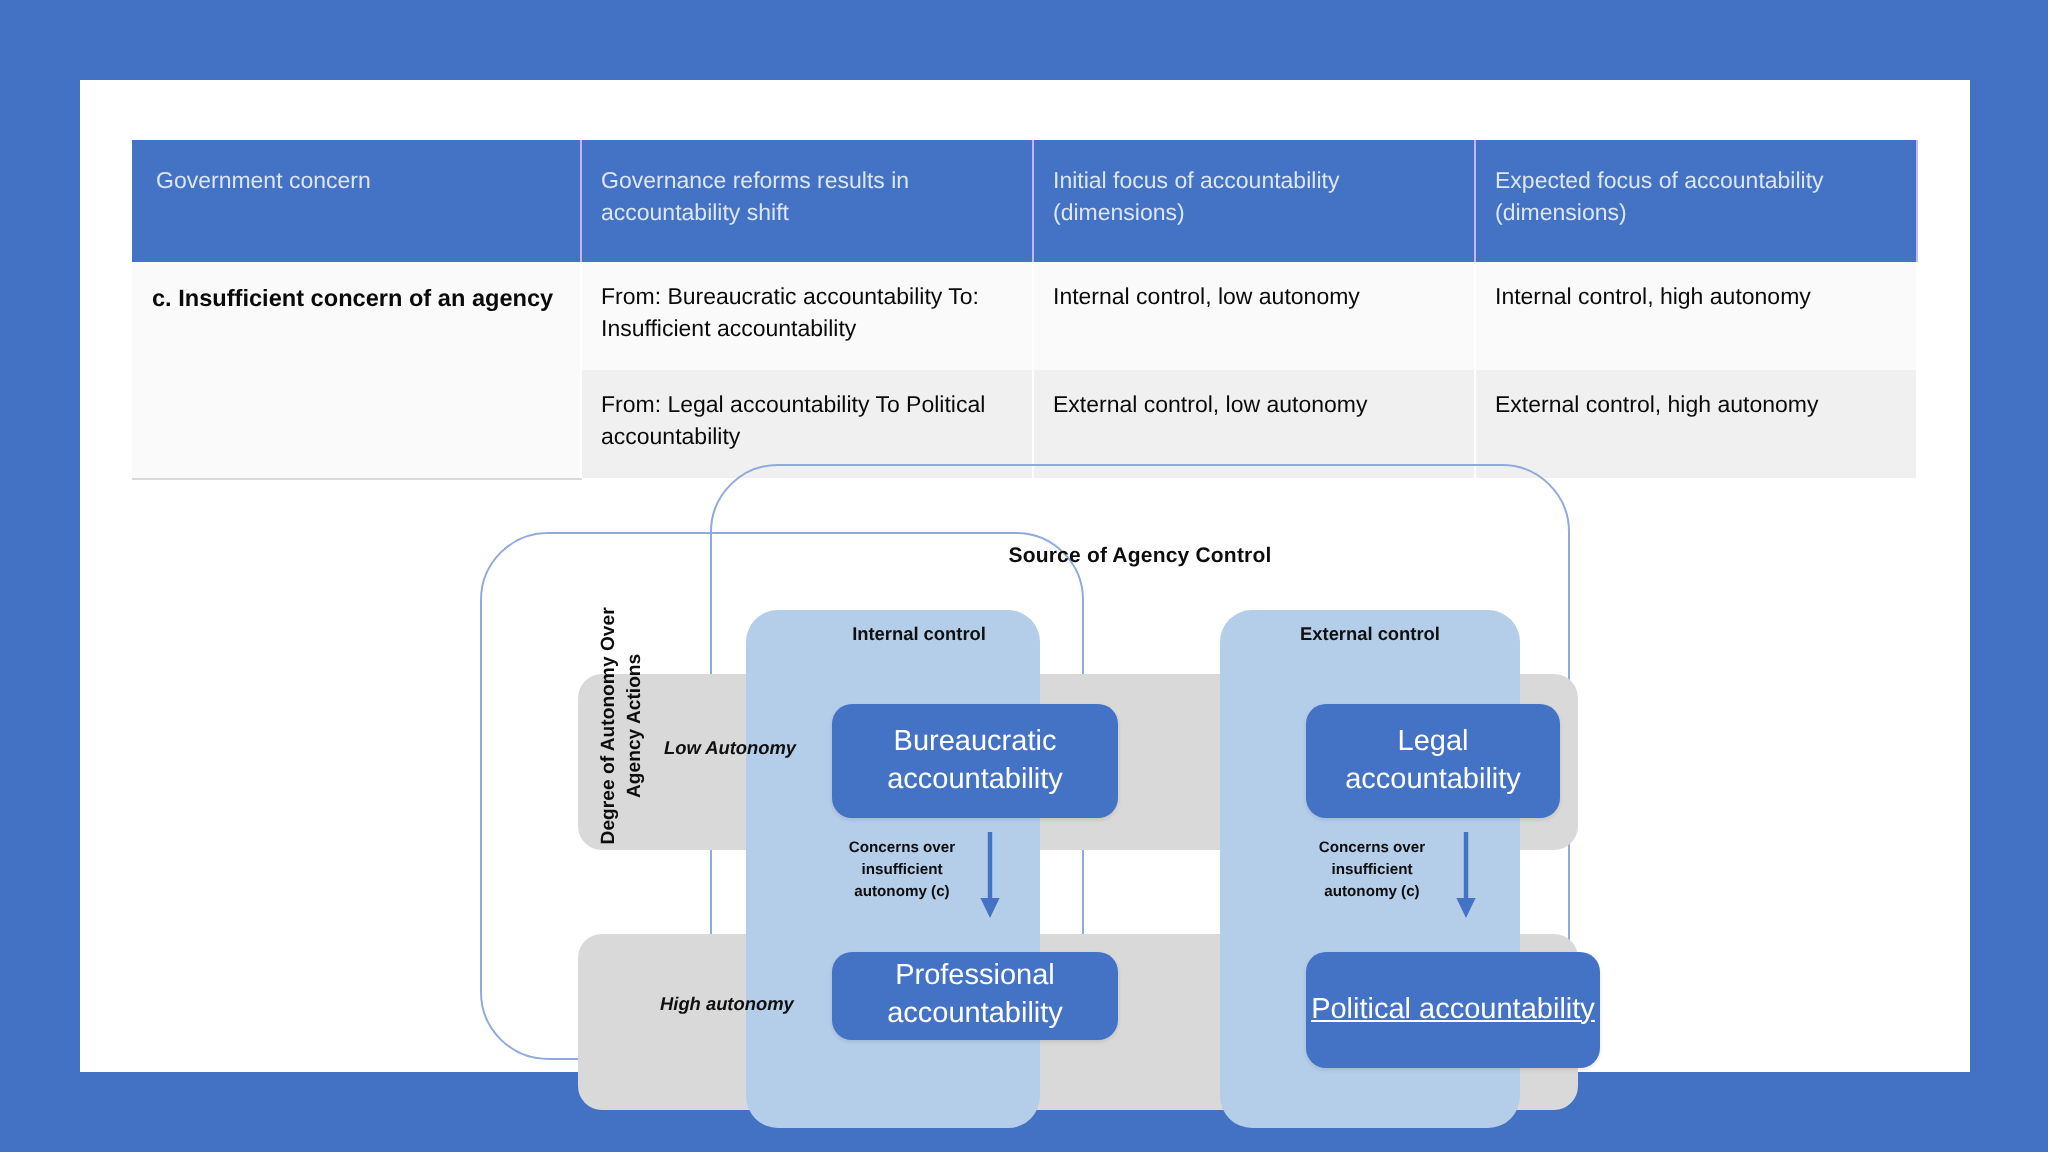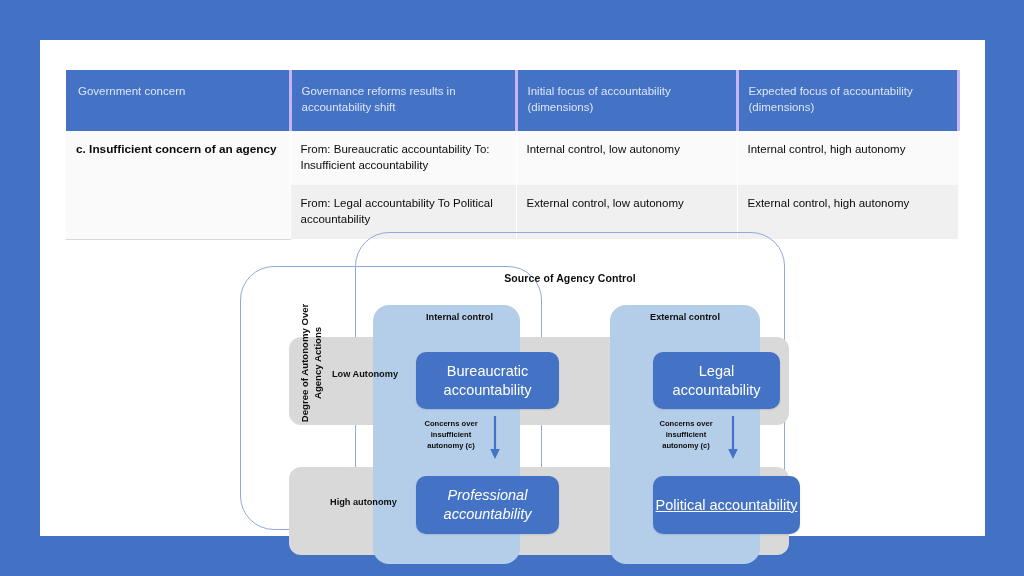--- a/index.html
+++ b/index.html
@@ -21,21 +21,21 @@
   }
   #concern-table col.c1{width:224px}
   #concern-table col.c2{width:226px}
   #concern-table col.c3{width:221px}
   #concern-table col.c4{width:221px}
   #concern-table th{
     background:#4472C4;color:#DCE6F5;
     font-weight:400;font-size:11.5px;line-height:1.35;
     text-align:left;vertical-align:top;
     padding:14px 10px 16px 10px;
-    border-right:3px solid #c4b5fd;
+    border-right:1px solid #c4b5fd;
   }
   #concern-table td{
     font-size:11.5px;line-height:1.4;color:#0a0a0a;
     vertical-align:top;padding:10px 10px 12px 10px;
     border-right:1px solid #ffffff;
   }
   #concern-table tr.r1 td{background:#FAFAFA;}
   #concern-table tr.r2 td{background:#F0F0F0;}
   #concern-table td.concern{
     background:#FAFAFA !important;
@@ -79,33 +79,34 @@
 
   #axis-label{
     position:absolute;left:197px;top:122px;width:150px;
     transform:rotate(-90deg);transform-origin:50% 50%;
     text-align:center;font-size:9.6px;font-weight:700;color:#0d0d0d;
     line-height:1.35;
   }
   .row-label{
     position:absolute;font-size:9.2px;font-weight:700;color:#101010;
     line-height:1.4;
+    font-style:italic;
   }
   #label-low{left:292px;top:140px;}
   #label-high{left:290px;top:268px;}
 
   .acct-box{
     position:absolute;background:#4472C4;border-radius:10px;
     color:#ffffff;display:flex;align-items:center;justify-content:center;
     text-align:center;font-size:14.5px;line-height:1.3;
     box-shadow:0 1px 2px rgba(0,0,0,.10);
   }
   #box-bureaucratic{left:376px;top:124px;width:143px;height:57px;}
   #box-legal{left:613px;top:124px;width:127px;height:57px;}
-  #box-professional{left:376px;top:248px;width:143px;height:58px;font-style:italic;}
+  #box-professional{left:376px;top:248px;width:143px;height:44px;}
   #box-political{left:613px;top:248px;width:147px;height:58px;text-decoration:underline;}
 
   .concern-note{
     position:absolute;font-size:7.6px;font-weight:700;color:#0d0d0d;
     text-align:center;line-height:1.45;width:78px;
   }
   #note-left{left:372px;top:190px;}
   #note-right{left:607px;top:190px;}
 
   .arrow{position:absolute;width:14px;height:44px;}

